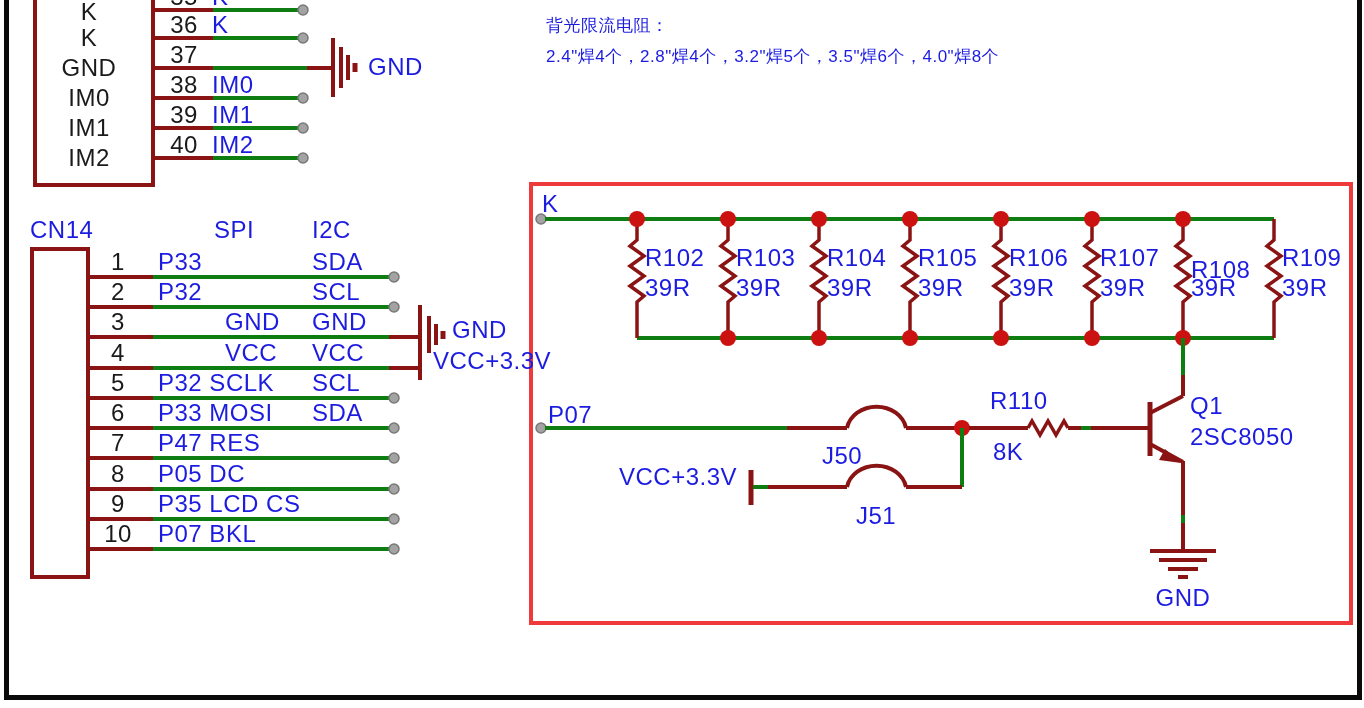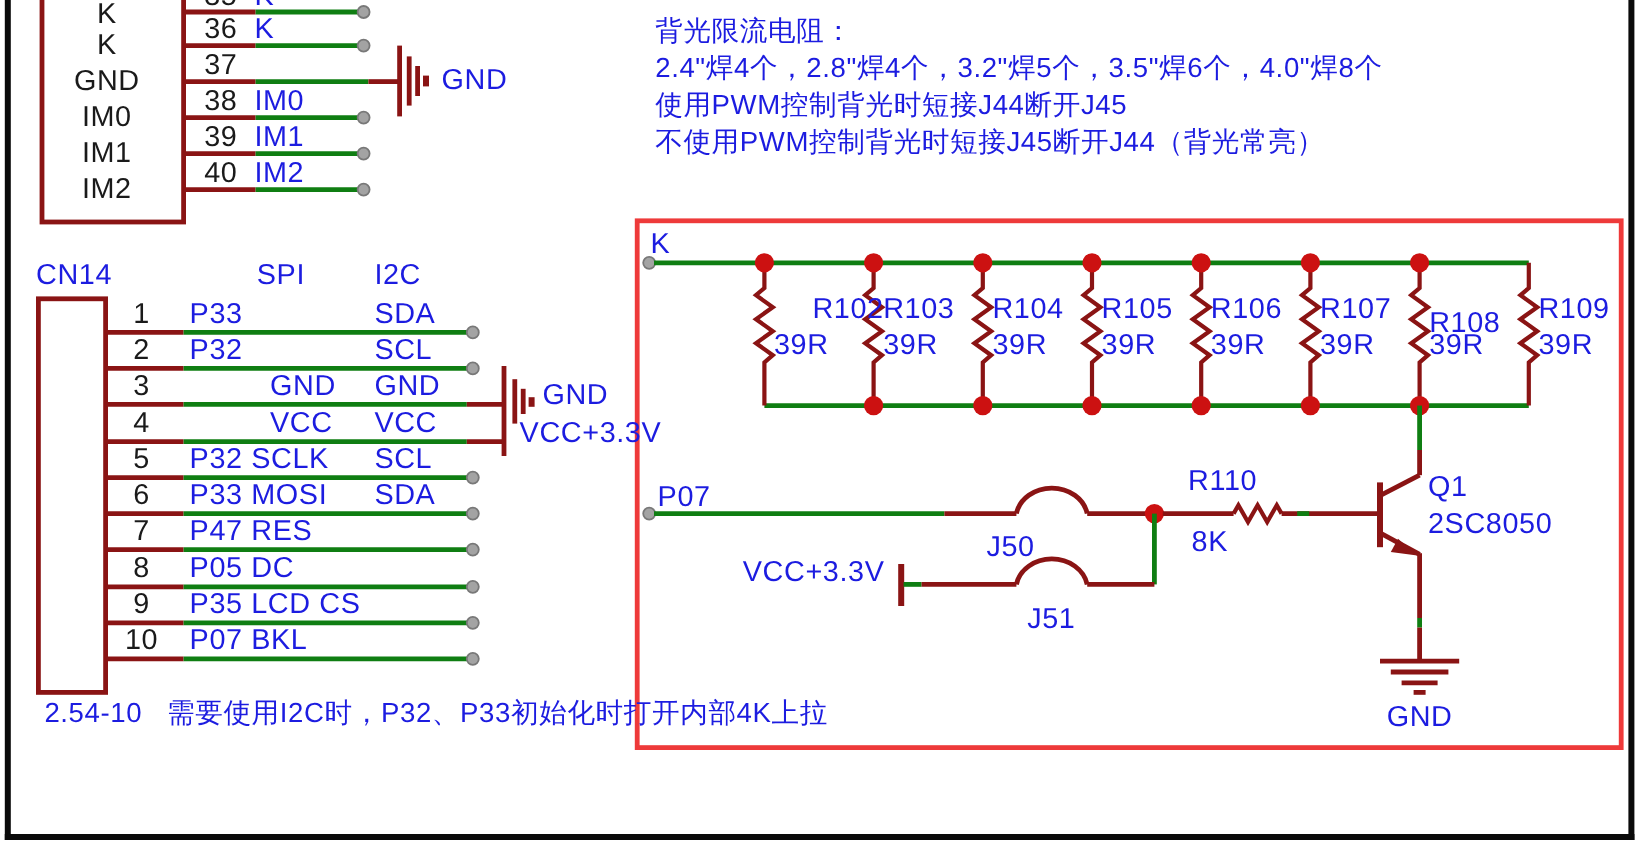--- a/index.html
+++ b/index.html
@@ -2,21 +2,21 @@
 <html><head>
 <meta charset="utf-8">
 <style>
   html,body{margin:0;padding:0;background:#ffffff;}
   #canvas{position:relative;width:1364px;height:708px;background:#ffffff;overflow:hidden;
           font-family:"Liberation Sans","DejaVu Sans",sans-serif;}
   svg.layer{position:absolute;left:0;top:0;}
   .t{position:absolute;font-size:24px;line-height:24px;color:#1c1ce0;white-space:pre;letter-spacing:0.5px;}
   .k{color:#1a1a1a;}
   .c{text-align:center;}
-  .cjk{font-size:23px;line-height:25px;letter-spacing:0.5px;text-align:center;}
+  .cjk{font-size:17px;line-height:25px;letter-spacing:0.5px;text-align:center;}
   .wire{stroke:#0f7e12;stroke-width:4;fill:none;}
   .pin{stroke:#8a1414;stroke-width:4;fill:none;}
   .pin5{stroke:#8a1414;stroke-width:5;fill:none;}
   .comp{stroke:#8a1414;stroke-width:3.5;fill:none;}
   .jdot{fill:#cc1111;stroke:none;}
   .gdot{fill:#a3a3a3;stroke:#787878;stroke-width:1.5;}
   .hibox{stroke:#ee3a3a;stroke-width:4;fill:none;}
   .blk{fill:#0a0a0a;}
 </style>
 </head>
@@ -197,22 +197,20 @@
 
   <div class="t" style="left:212px;top:-15px">K</div>
   <div class="t" style="left:212px;top:13px">K</div>
   <div class="t" style="left:212px;top:73px">IM0</div>
   <div class="t" style="left:212px;top:103px">IM1</div>
   <div class="t" style="left:212px;top:133px">IM2</div>
   <div class="t" style="left:368px;top:55px">GND</div>
 
   <div class="t cjk" style="left:546px;top:13px">背光限流电阻：</div>
   <div class="t cjk" style="left:546px;top:44px">2.4"焊4个，2.8"焊4个，3.2"焊5个，3.5"焊6个，4.0"焊8个</div>
-  <div class="t cjk" style="left:546px;top:75px">使用PWM控制背光时短接J44断开J45</div>
-  <div class="t cjk" style="left:546px;top:106px">不使用PWM控制背光时短接J45断开J44（背光常亮）</div>
 
   <div class="t" style="left:30px;top:218px">CN14</div>
   <div class="t" style="left:214px;top:218px">SPI</div>
   <div class="t" style="left:312px;top:218px">I2C</div>
 
   <div class="t k c" style="left:98px;top:250px;width:40px">1</div>
   <div class="t k c" style="left:98px;top:280px;width:40px">2</div>
   <div class="t k c" style="left:98px;top:310px;width:40px">3</div>
   <div class="t k c" style="left:98px;top:341px;width:40px">4</div>
   <div class="t k c" style="left:98px;top:371px;width:40px">5</div>
@@ -236,25 +234,24 @@
   <div class="t" style="left:312px;top:250px">SDA</div>
   <div class="t" style="left:312px;top:280px">SCL</div>
   <div class="t" style="left:312px;top:310px">GND</div>
   <div class="t" style="left:312px;top:341px">VCC</div>
   <div class="t" style="left:312px;top:371px">SCL</div>
   <div class="t" style="left:312px;top:401px">SDA</div>
 
   <div class="t" style="left:452px;top:318px">GND</div>
   <div class="t" style="left:433px;top:349px">VCC+3.3V</div>
 
-  <div class="t cjk" style="left:37px;top:582px">2.54-10   需要使用I2C时，P32、P33初始化时打开内部4K上拉</div>
 
   <div class="t" style="left:542px;top:192px">K</div>
 
-  <div class="t" style="left:677px;top:246px">R102</div>
+  <div class="t" style="left:645px;top:246px">R102</div>
   <div class="t" style="left:645px;top:276px">39R</div>
   <div class="t" style="left:736px;top:246px">R103</div>
   <div class="t" style="left:736px;top:276px">39R</div>
   <div class="t" style="left:827px;top:246px">R104</div>
   <div class="t" style="left:827px;top:276px">39R</div>
   <div class="t" style="left:918px;top:246px">R105</div>
   <div class="t" style="left:918px;top:276px">39R</div>
   <div class="t" style="left:1009px;top:246px">R106</div>
   <div class="t" style="left:1009px;top:276px">39R</div>
   <div class="t" style="left:1100px;top:246px">R107</div>

